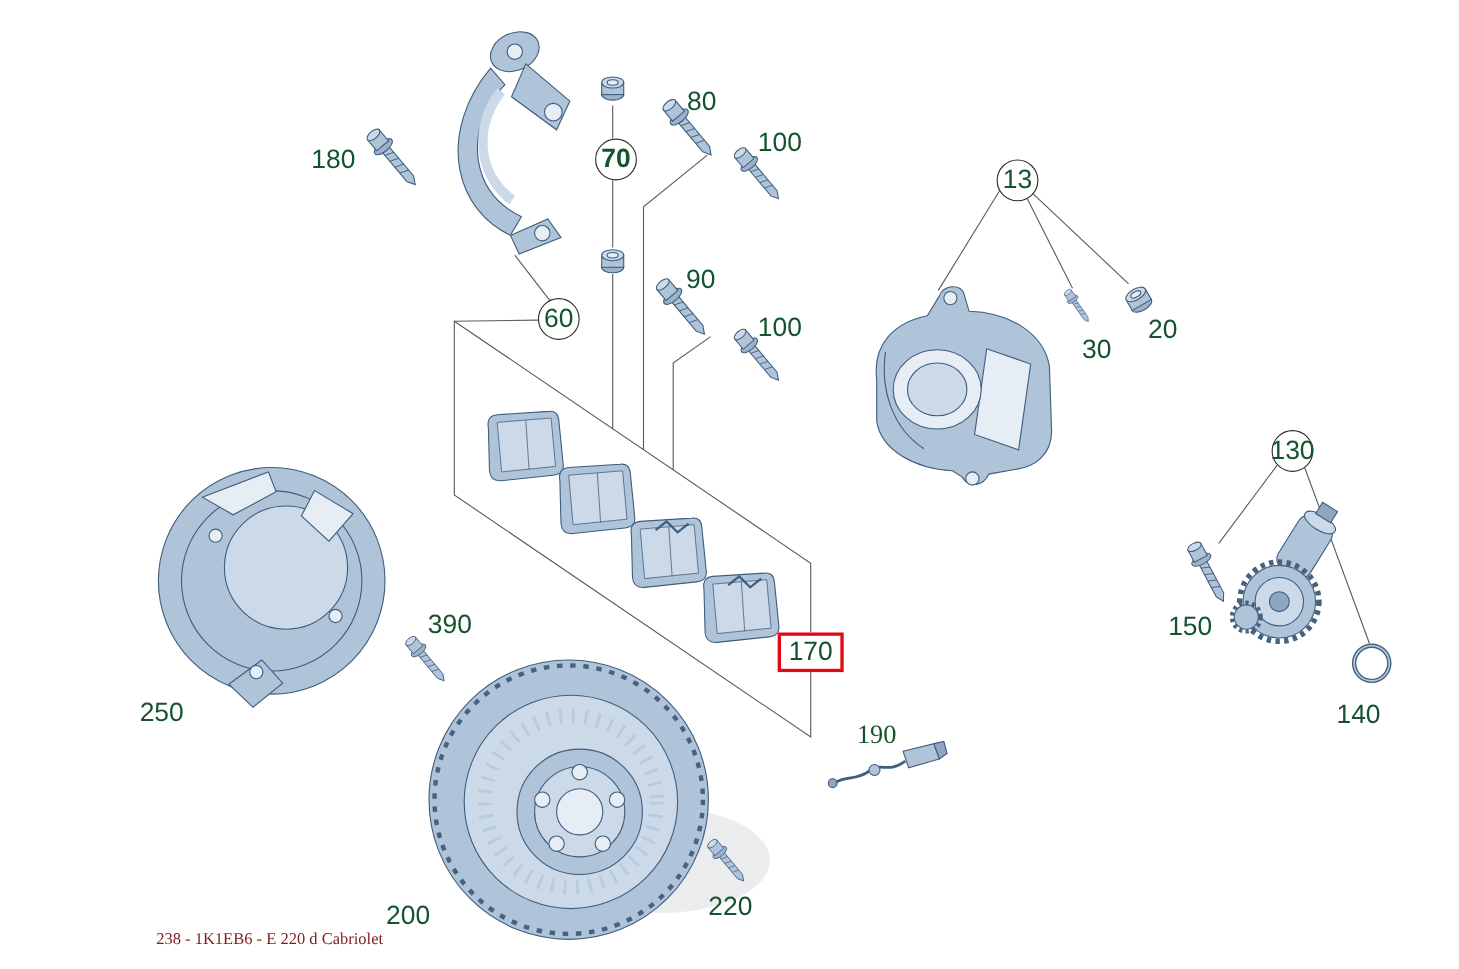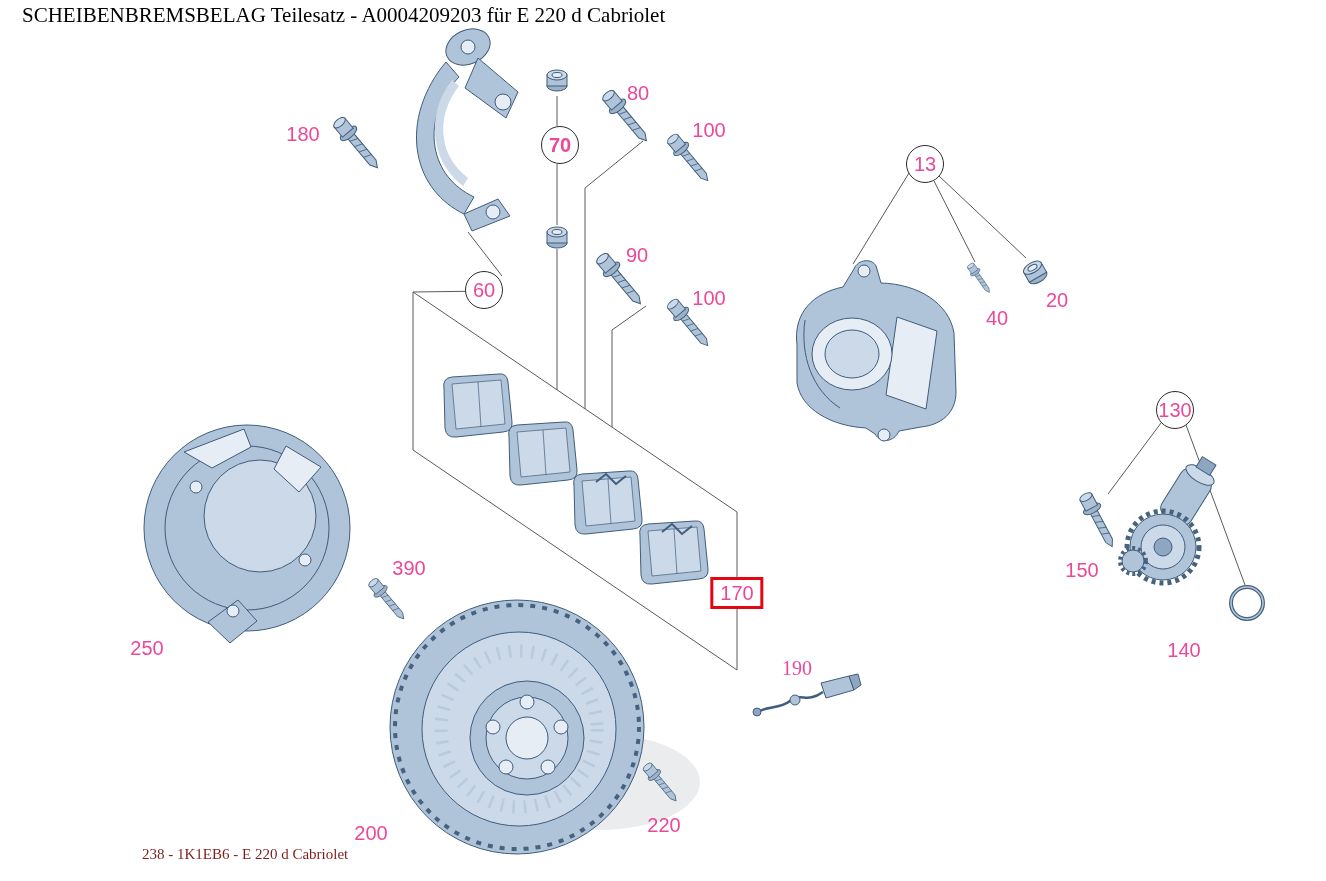--- a/index.html
+++ b/index.html
@@ -15,38 +15,37 @@
   }
   .footer {
     position:absolute; left:142px; top:846px;
     font-family:"Liberation Serif", serif; font-size:15px; color:#7f1d1d;
     white-space:nowrap;
   }
   svg.diagram { position:absolute; left:0; top:0; }
   #callout-layer { position:absolute; left:0; top:0; width:100%; height:100%; }
   .callout {
     position:absolute; transform:translate(-50%,-50%);
-    font-size:20px; color:#ec4899; white-space:nowrap; cursor:pointer;
+    font-size:24px; color:#14532d; white-space:nowrap; cursor:pointer;
     line-height:1;
   }
   .callout.circled {
     width:38px; height:38px; border:1.5px solid #2b2b2b; border-radius:50%;
     background:#fff; display:flex; align-items:center; justify-content:center;
   }
   .callout.boxed {
     border:3px solid var(--highlight,#e30613); background:#fff;
     padding:3px 7px;
   }
 </style>
 </head>
 <body>
 
 <div class="stage">
 
-  <div class="title">SCHEIBENBREMSBELAG Teilesatz - A0004209203 für E 220 d Cabriolet</div>
 
   <svg class="diagram" width="1326" height="881" viewBox="0 0 1326 881">
     <defs>
       <g id="bolt" stroke="#3f5d7d" stroke-width="1">
         <path d="M-4,8 L-4,45 L0,52 L4,45 L4,8 Z" fill="#afc3d9"></path>
         <path d="M-4,14 L4,17 M-4,21 L4,24 M-4,28 L4,31 M-4,35 L4,38" fill="none" stroke-width="0.8"></path>
         <ellipse cx="0" cy="7" rx="10" ry="4.5" fill="#9db2c9"></ellipse>
         <rect x="-7" y="-7" width="14" height="13" fill="#afc3d9"></rect>
         <ellipse cx="0" cy="-7" rx="7" ry="3.5" fill="#ccd9e8"></ellipse>
       </g>
@@ -193,33 +192,33 @@
     <g>
       <path d="M821,683 L849,676 L854,690 L826,698 Z" fill="#afc3d9" stroke="#3f5d7d"></path>
       <path d="M849,676 L858,674 L861,685 L854,690 Z" fill="#8ea6c0" stroke="#3f5d7d"></path>
       <path d="M823,692 C806,704 802,692 790,701 C780,709 768,706 760,711" fill="none" stroke="#3f5d7d" stroke-width="2.5"></path>
       <circle cx="795" cy="700" r="5" fill="#afc3d9" stroke="#3f5d7d"></circle>
       <circle cx="757" cy="712" r="4" fill="#8ea6c0" stroke="#3f5d7d"></circle>
     </g>
   </svg>
 
   <div id="callout-layer">
-      <div class="callout " style="left: 303px; top: 134px;">180</div>
+      <div class="callout " style="left: 303px; top: 146px;">180</div>
       <div class="callout circled" style="left: 560px; top: 145px; font-weight: bold;">70</div>
       <div class="callout " style="left: 638px; top: 93px;">80</div>
       <div class="callout " style="left: 709px; top: 130px;">100</div>
       <div class="callout " style="left: 637px; top: 255px;">90</div>
       <div class="callout " style="left: 709px; top: 298px;">100</div>
-      <div class="callout circled" style="left: 484px; top: 290px;">60</div>
+      <div class="callout circled" style="left: 508px; top: 290px;">60</div>
       <div class="callout circled" style="left: 925px; top: 164px;">13</div>
-      <div class="callout " style="left: 997px; top: 318px;">40</div>
+      <div class="callout " style="left: 997px; top: 318px;">30</div>
       <div class="callout " style="left: 1057px; top: 300px;">20</div>
       <div class="callout circled" style="left: 1175px; top: 410px;">130</div>
       <div class="callout " style="left: 1082px; top: 570px;">150</div>
-      <div class="callout " style="left: 1184px; top: 650px;">140</div>
+      <div class="callout " style="left: 1235px; top: 650px;">140</div>
       <div class="callout boxed" style="left: 737px; top: 593px;">170</div>
       <div class="callout " style="left: 797px; top: 668px; font-family: Liberation Serif, serif;">190</div>
       <div class="callout " style="left: 147px; top: 648px;">250</div>
       <div class="callout " style="left: 409px; top: 568px;">390</div>
       <div class="callout " style="left: 371px; top: 833px;">200</div>
       <div class="callout " style="left: 664px; top: 825px; text-align: center;">220</div>
     </div>
 
   <div class="footer">238 - 1K1EB6 - E 220 d Cabriolet</div>
 </div>

